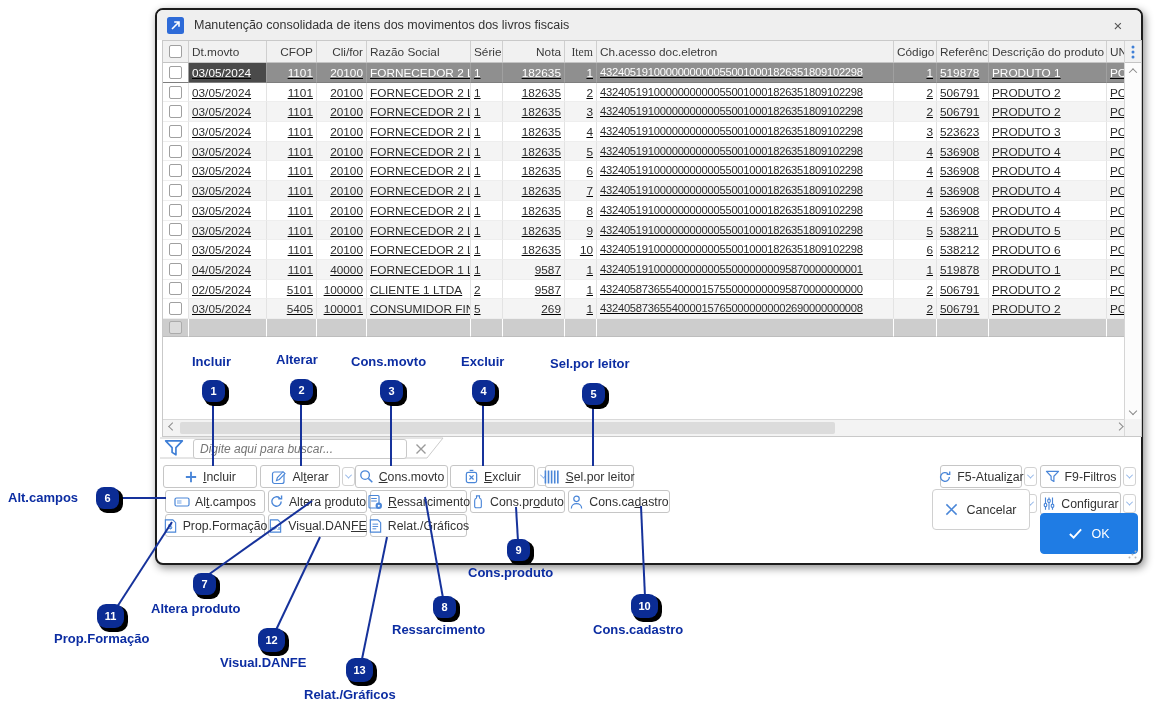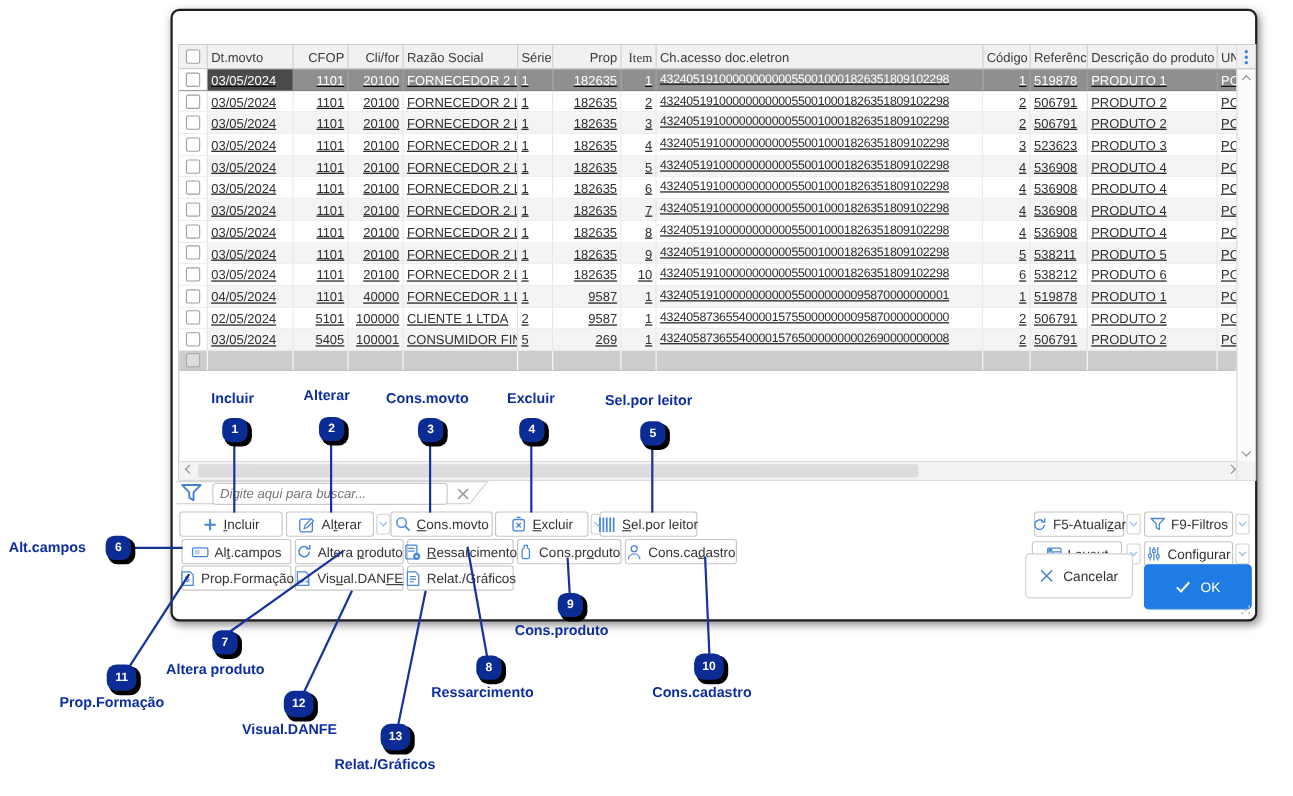--- a/index.html
+++ b/index.html
@@ -96,32 +96,40 @@
             justify-content:center; box-shadow:3px 3px 0 1px #000; z-index:30; }
   .cbadge.w2 { width:27px; height:24px; border-radius:9px; }
   .clabel { position:absolute; font-size:13px; font-weight:bold; color:#0c2da2;
             white-space:nowrap; z-index:30; }
 </style>
 </head>
 <body>
 
 <div class="win">
 
+  <div class="titlebar">
+    <svg class="winicon" viewBox="0 0 17 17">
+      <rect width="17" height="17" rx="2.5" fill="#2e6bd8"></rect>
+      <path d="M5 12L12 5M7.2 5H12v4.8" stroke="#fff" stroke-width="1.6" fill="none"></path>
+    </svg>
+    <span class="title">Manutenção consolidada de itens dos movimentos dos livros fiscais</span>
+    <span class="closex">×</span>
+  </div>
 
   <div class="grid">
     <div class="ghead" id="grid-head">
         <div class="hc cbc" style="width: 26px;">
           <div class="cb"></div>
         </div>
         <div class="hc" style="width: 78px;">Dt.movto</div>
         <div class="hc tr" style="width: 50px;">CFOP</div>
         <div class="hc tr" style="width: 50px;">Cli/for</div>
         <div class="hc" style="width: 104px;">Razão Social</div>
         <div class="hc" style="width: 32px;">Série</div>
-        <div class="hc tr" style="width: 62px;">Prop</div>
+        <div class="hc tr" style="width: 62px;">Nota</div>
         <div class="hc tr" style="width: 32px; font-family: Liberation Serif, serif;">Item</div>
         <div class="hc" style="width: 297px;">Ch.acesso doc.eletron</div>
         <div class="hc tr" style="width: 43px;">Código</div>
         <div class="hc" style="width: 52px;">Referência</div>
         <div class="hc" style="width: 118px; text-align: center;">Descrição do produto</div>
         <div class="hc" style="width: 19px;">UN</div>
       </div>
     <div class="grows" id="grid-rows">
         <div class="grow sel">
           <div class="cell cbc" style="width: 26px;">
@@ -543,21 +551,21 @@
         <rect x="6.6" y="3.2" width="2.8" height="3.6" rx="1"></rect>
         <rect x="10.6" y="8.8" width="2.8" height="3.6" rx="1"></rect>
       </g>
     </svg>
     <span><span>Configurar</span><span class="ac"></span><span></span></span>
   </div>
   <div class="dd" style="left:966px; top:484px;">
       <div class="ch blue" style="transform:rotate(225deg) translate(1px,1px);"></div>
     </div>
 
-  <div class="bigbtn" style="left:775px; top:493px;">
+  <div class="bigbtn" style="left:775px; top:479px;">
     <svg width="13" height="13" viewBox="0 0 14 14">
       <path d="M1.5 1.5l11 11M12.5 1.5l-11 11" stroke="#4a86d8" stroke-width="1.6"></path>
     </svg>
     <span><span>Cancelar</span></span>
   </div>
   <div class="bigbtn okbtn" style="left:883px; top:503px;">
     <svg width="15" height="13" viewBox="0 0 16 13">
       <path d="M2 7l4 4L14 2" fill="none" stroke="#fff" stroke-width="2"></path>
     </svg>
     <span><span>OK</span></span>

